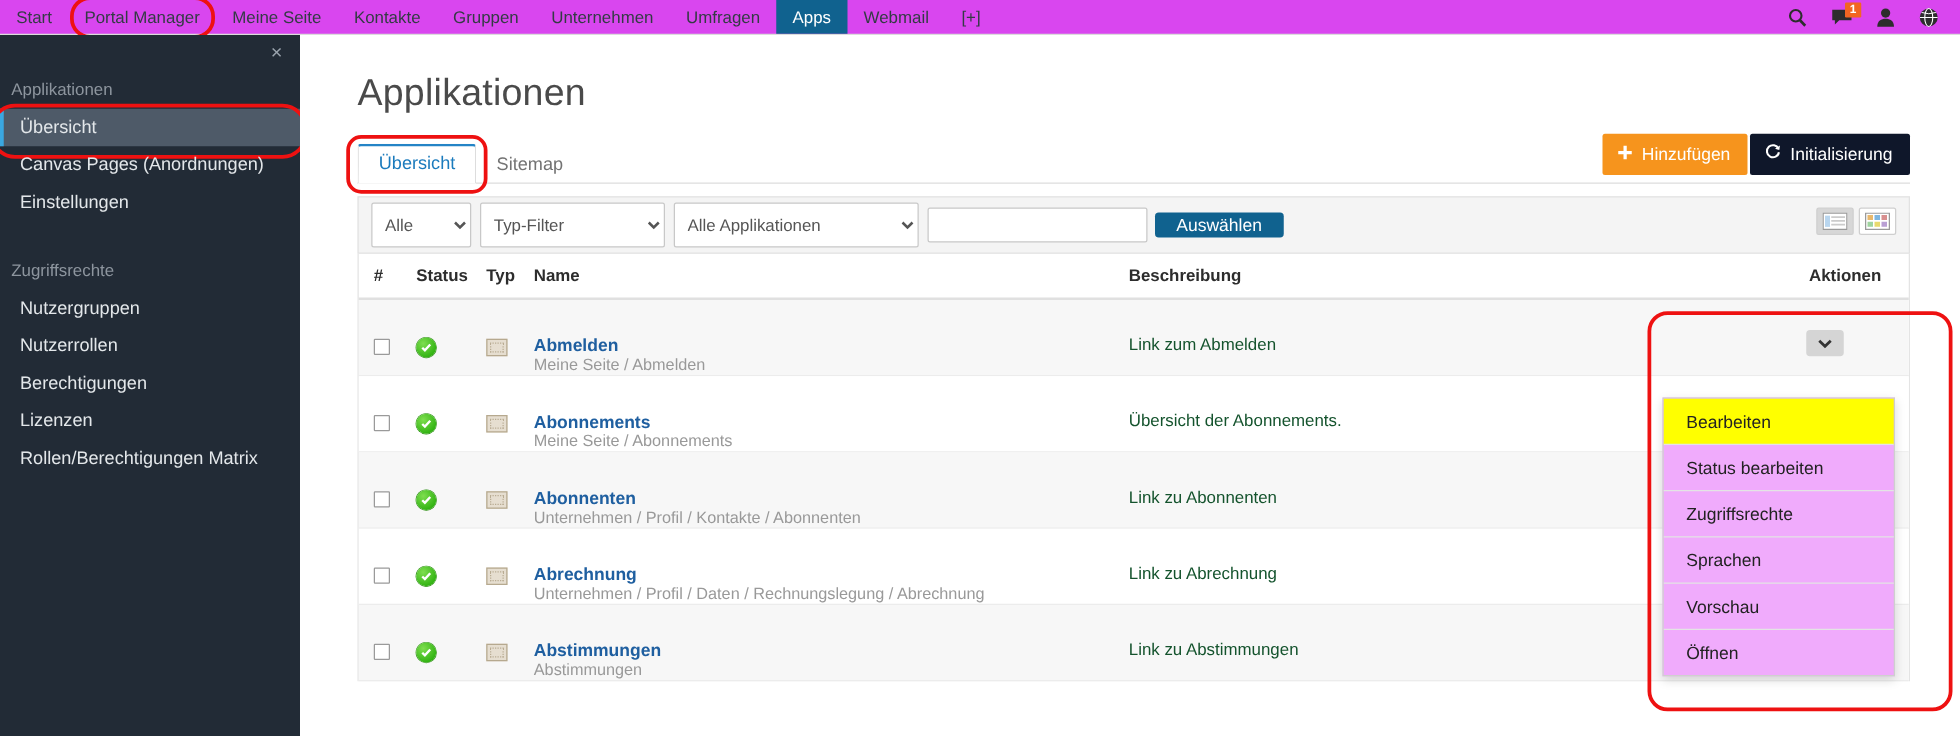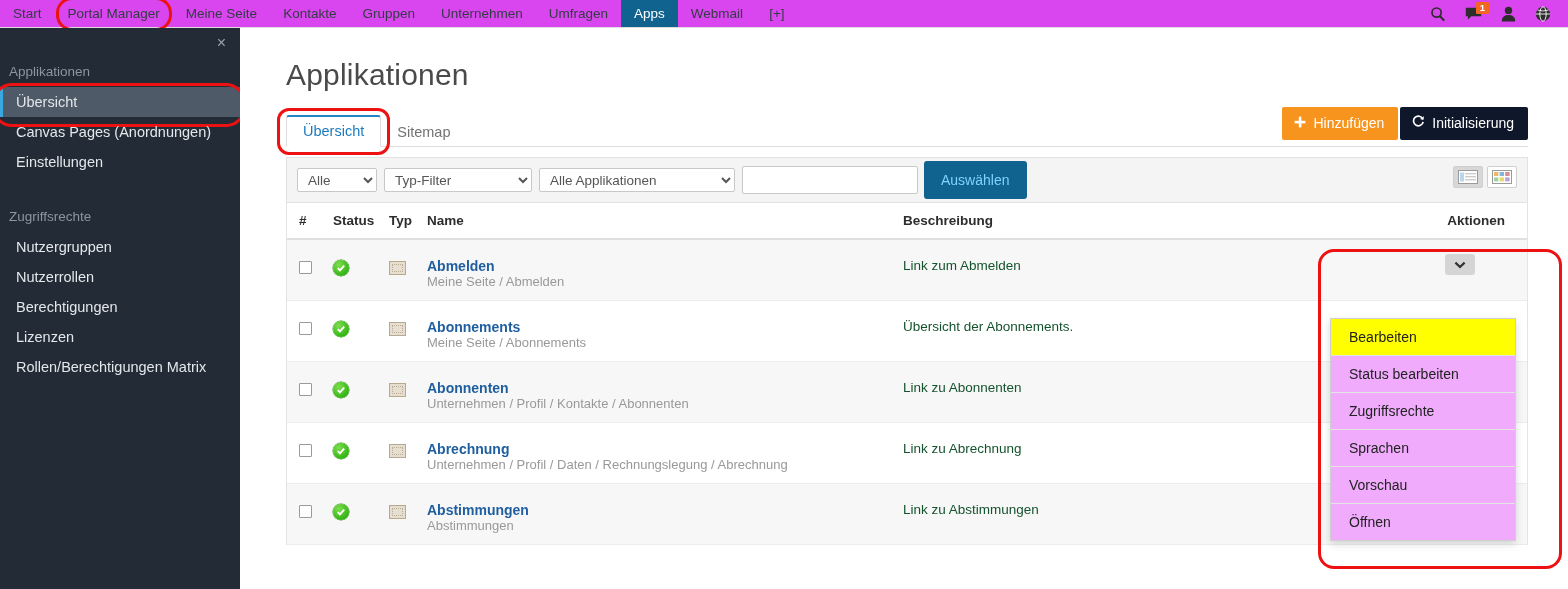--- a/index.html
+++ b/index.html
@@ -188,21 +188,21 @@
     margin: 10px 0 0 46px;
     width: 1242px;
     height: 46px;
     background: #f4f4f4;
     border: 1px solid #e2e2e2;
     display: flex; align-items: center;
     padding: 0 10px;
     position: relative;
   }
   .sel {
-    height: 24px;
+    height: 36px;
     background: #ffffff;
     border: 1px solid #c8c8c8;
     font-size: 13.5px;
     color: #555555;
     font-family: "Liberation Sans", sans-serif;
     padding: 0 6px;
     border-radius: 2px;
     margin-right: 7px;
   }
   #sel-alle { width: 80px; }
@@ -213,23 +213,23 @@
     background: #ffffff;
     border: 1px solid #c8c8c8;
     font-size: 13.5px;
     font-family: "Liberation Sans", sans-serif;
     padding: 0 6px;
     border-radius: 2px;
     margin-right: 6px;
   }
   #btn-select {
     background: #10628f;
-    color: #7dd3fc;
+    color: #ffffff;
     border: none;
-    height: 38px;
+    height: 20px;
     padding: 0 17px;
     font-size: 14px;
     border-radius: 3px;
     cursor: pointer;
     font-family: "Liberation Sans", sans-serif;
   }
   #view-toggle {
     position: absolute; right: 10px; top: 8px;
     display: flex; gap: 4px;
   }
@@ -264,21 +264,21 @@
   .c-status { width: 56px; }
   .c-typ    { width: 38px; }
   .c-name   { flex: 1; }
   .c-desc   { width: 392px; }
   .c-act    { width: 232px; text-align: right; padding-right: 22px; }
 
   .trow {
     display: flex;
     min-height: 61px;
     align-items: flex-start;
-    padding-top: 18px;
+    padding-top: 28px;
     border-bottom: 1px solid #ececec;
     position: relative;
   }
   .trow.odd { background: #f7f7f7; }
   .trow.even { background: #ffffff; }
   .chk {
     width: 13px; height: 13px;
     border: 1px solid #9a9a9a;
     background: #fff;
     border-radius: 1px;

